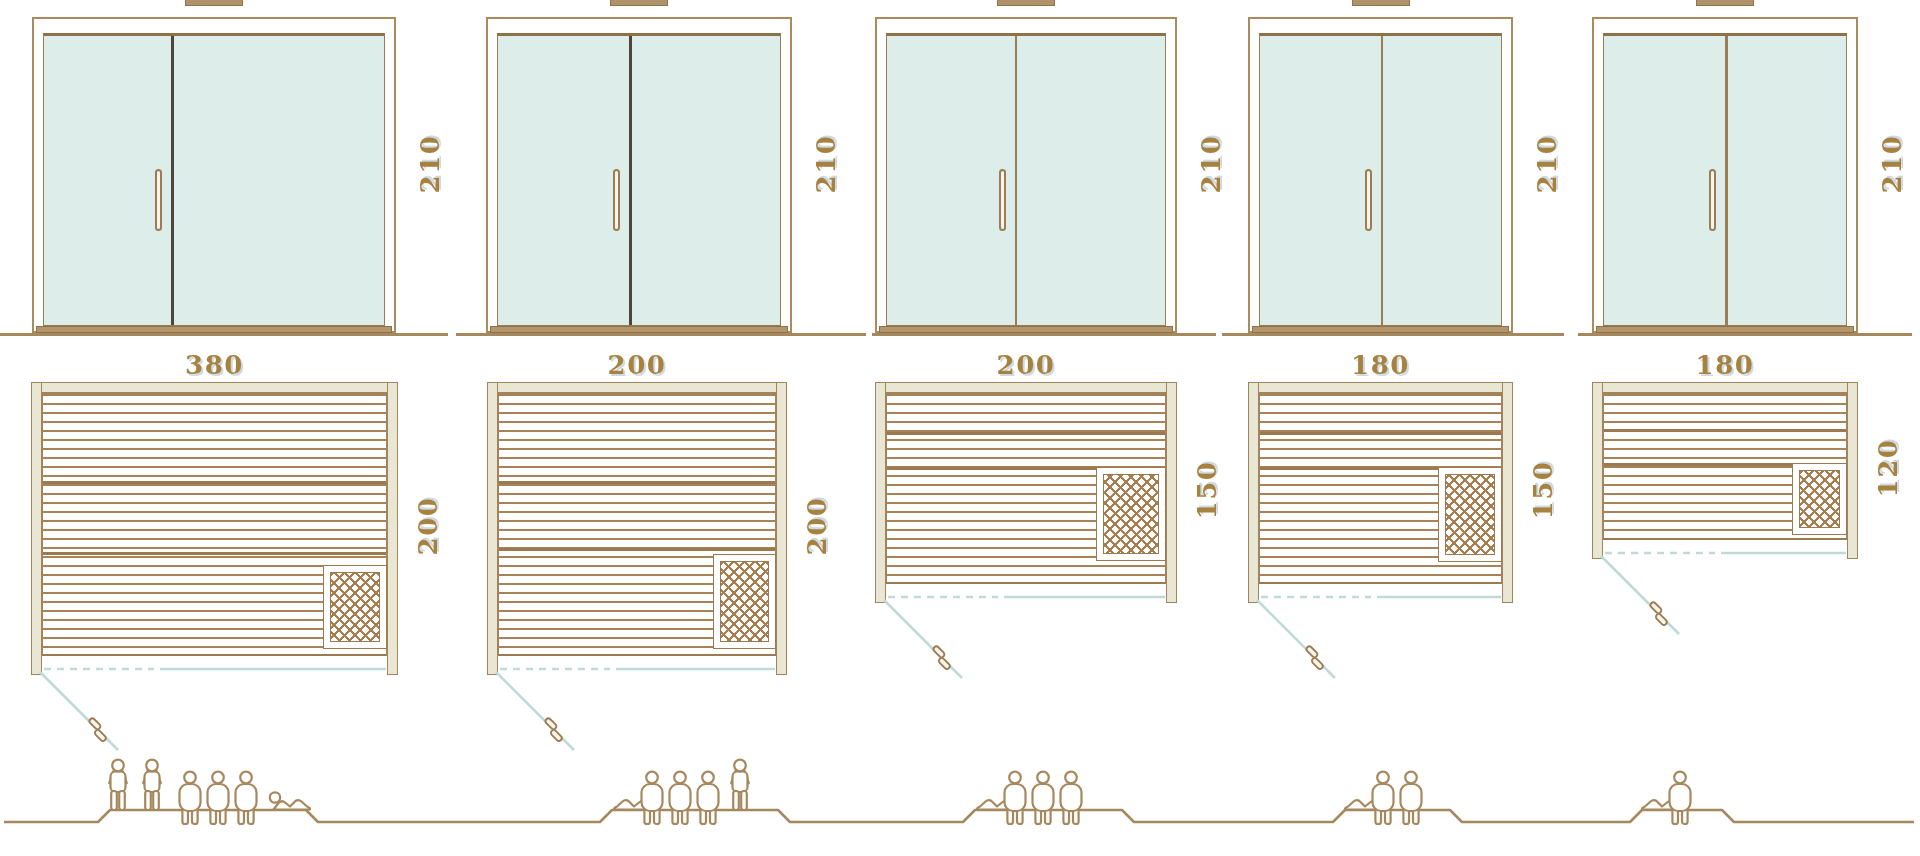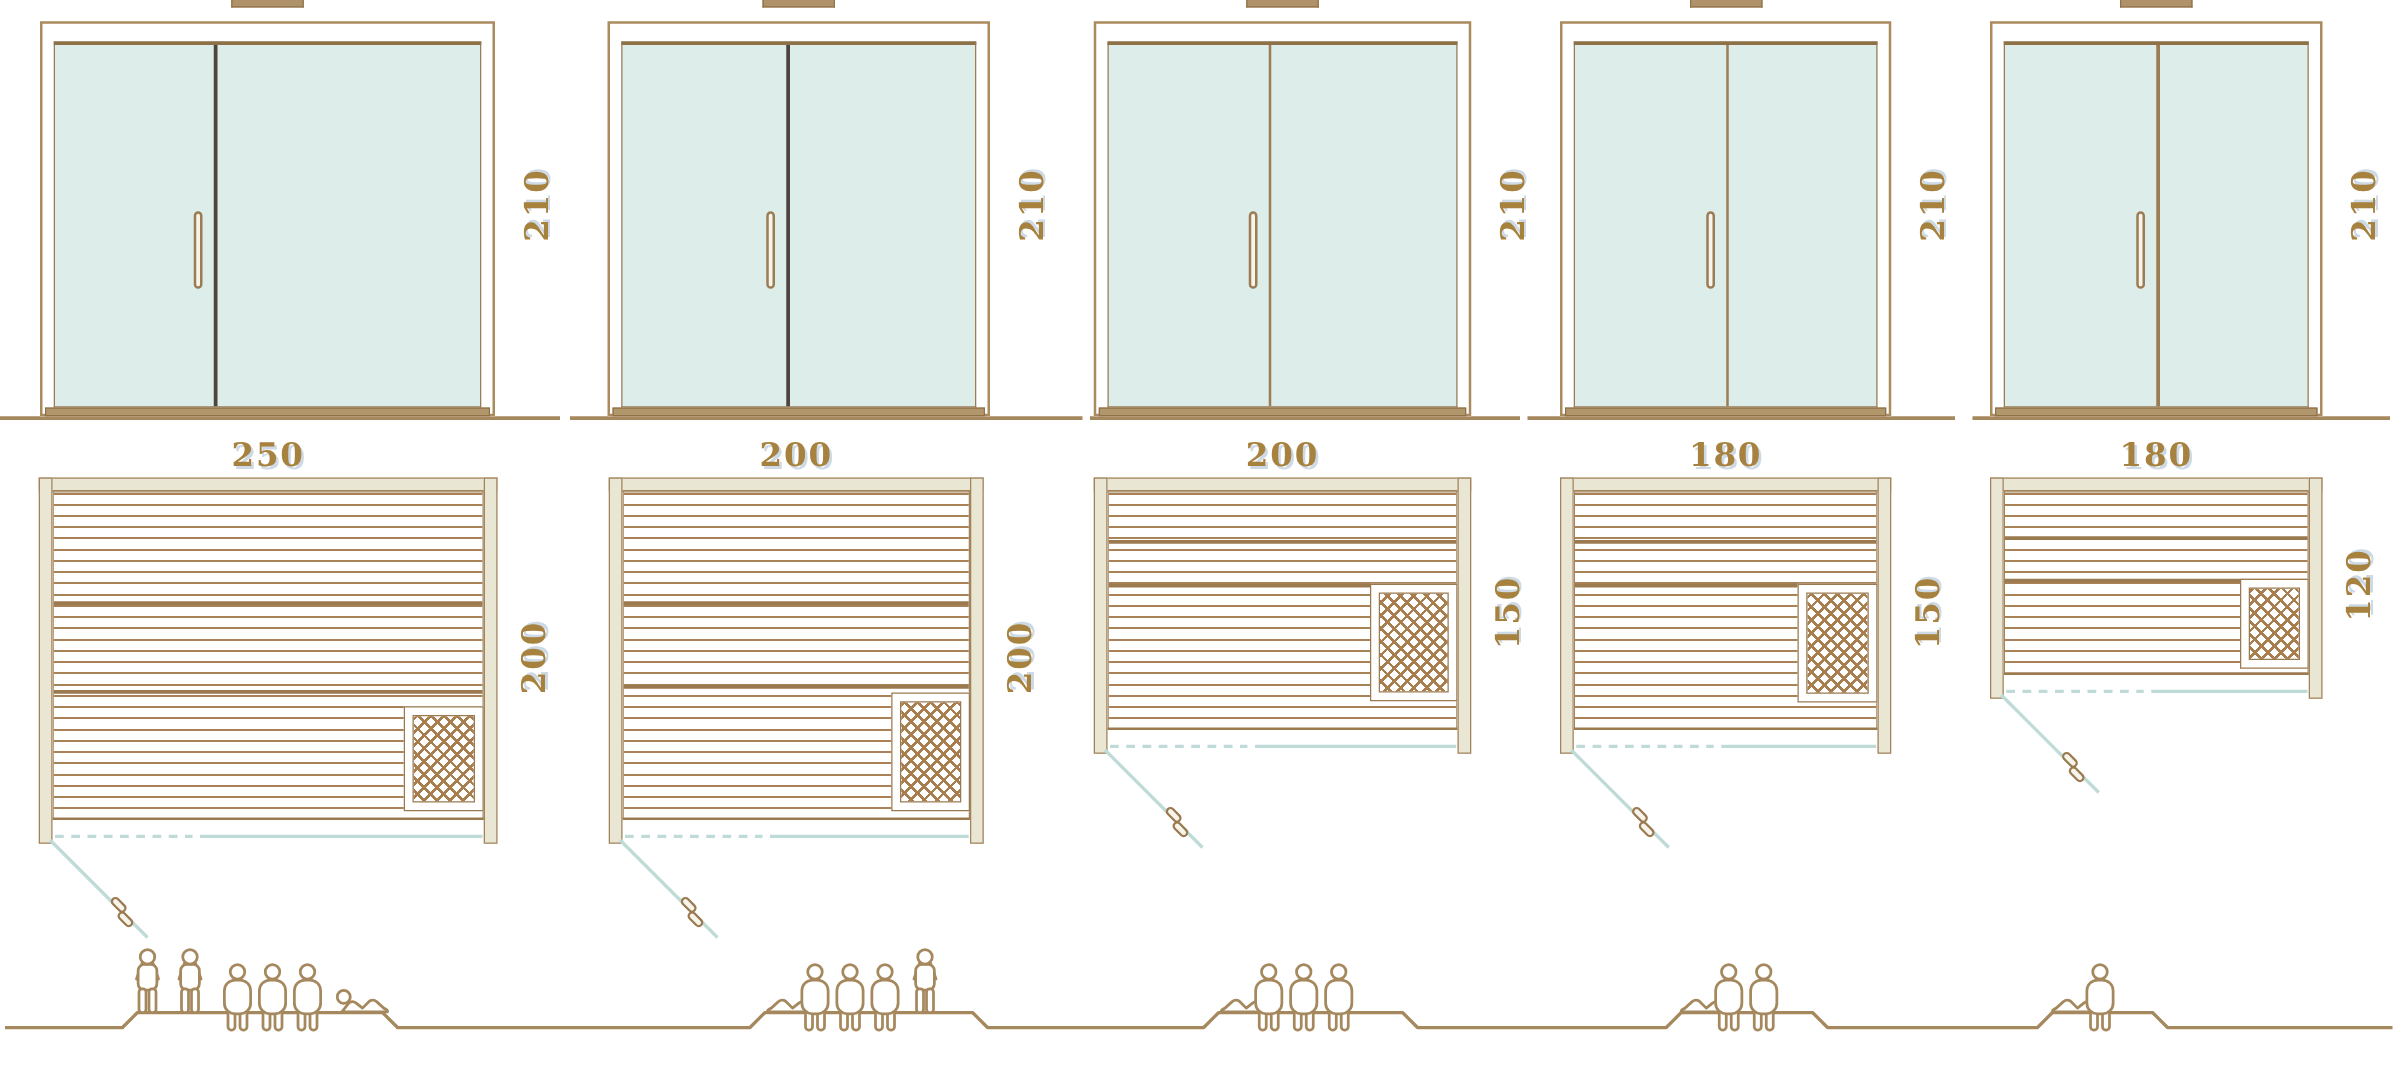--- a/index.html
+++ b/index.html
@@ -54,21 +54,21 @@
         <div class="roof-tab" style="left:185px;top:0;width:58px;height:6px"></div>
         <div class="door-frame" style="left:32px;top:17px;width:364px;height:316px"></div>
         <div class="glass" style="left:43px;top:33px;width:342px;height:293px"></div>
         <div class="divider" style="left:171.25px;top:36px;height:289px;background:#4c463e"></div>
         <div class="handle" style="left:155.25px;top:169px"></div>
         <div class="sill" style="left:36px;top:326px;width:356px"></div>
         <div class="dim-h-wrap" style="left:430px;top:164px">
              <span class="dim">210</span>
         </div>
       </div>
-      <div class="dim-w dim" style="left:214.5px;top:350px">250</div>
+      <div class="dim-w dim" style="left:214.5px;top:350px">380</div>
       <div class="dim-h-wrap" style="left:428px;top:526px">
              <span class="dim">200</span>
       </div>
       <div>
         <div class="wood" style="left:31px;top:382px;width:367px;height:11px"></div>
         <div class="wood" style="left:31px;top:382px;width:11px;height:293px"></div>
         <div class="wood" style="left:387px;top:382px;width:11px;height:293px"></div>
         <div class="interior" style="left:42px;top:393px;width:345px;height:263px">
           <div class="band" style="top:87px"></div>
           <div class="band" style="top:158px"></div>

